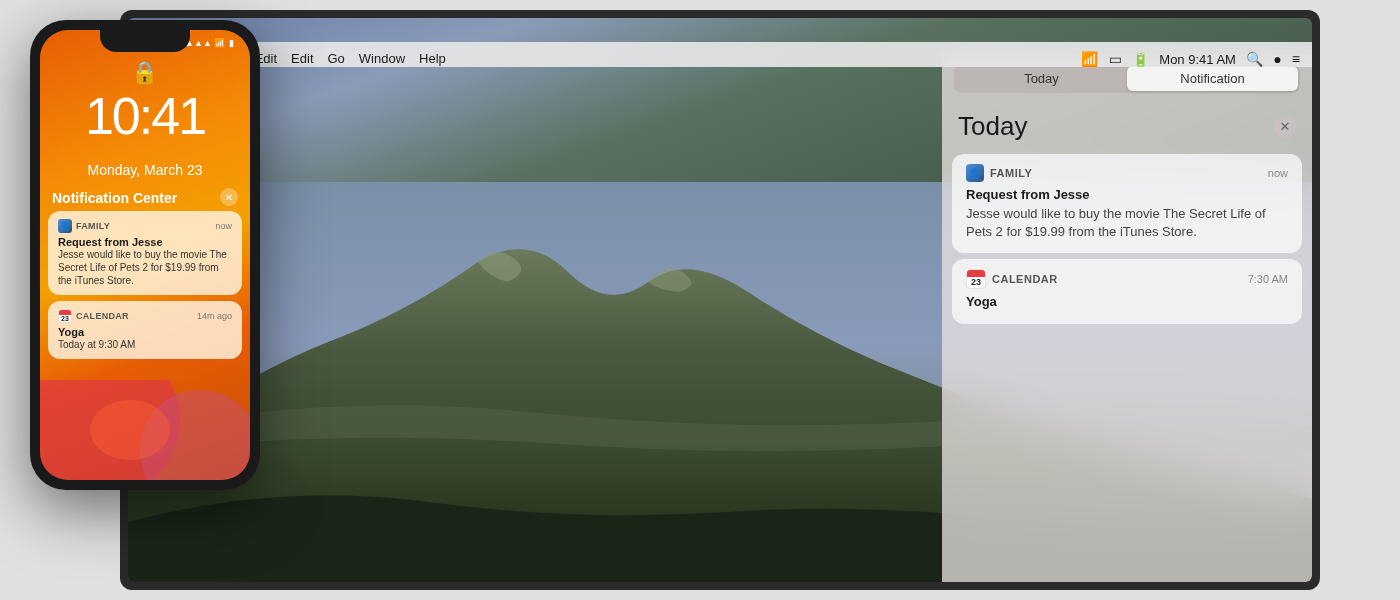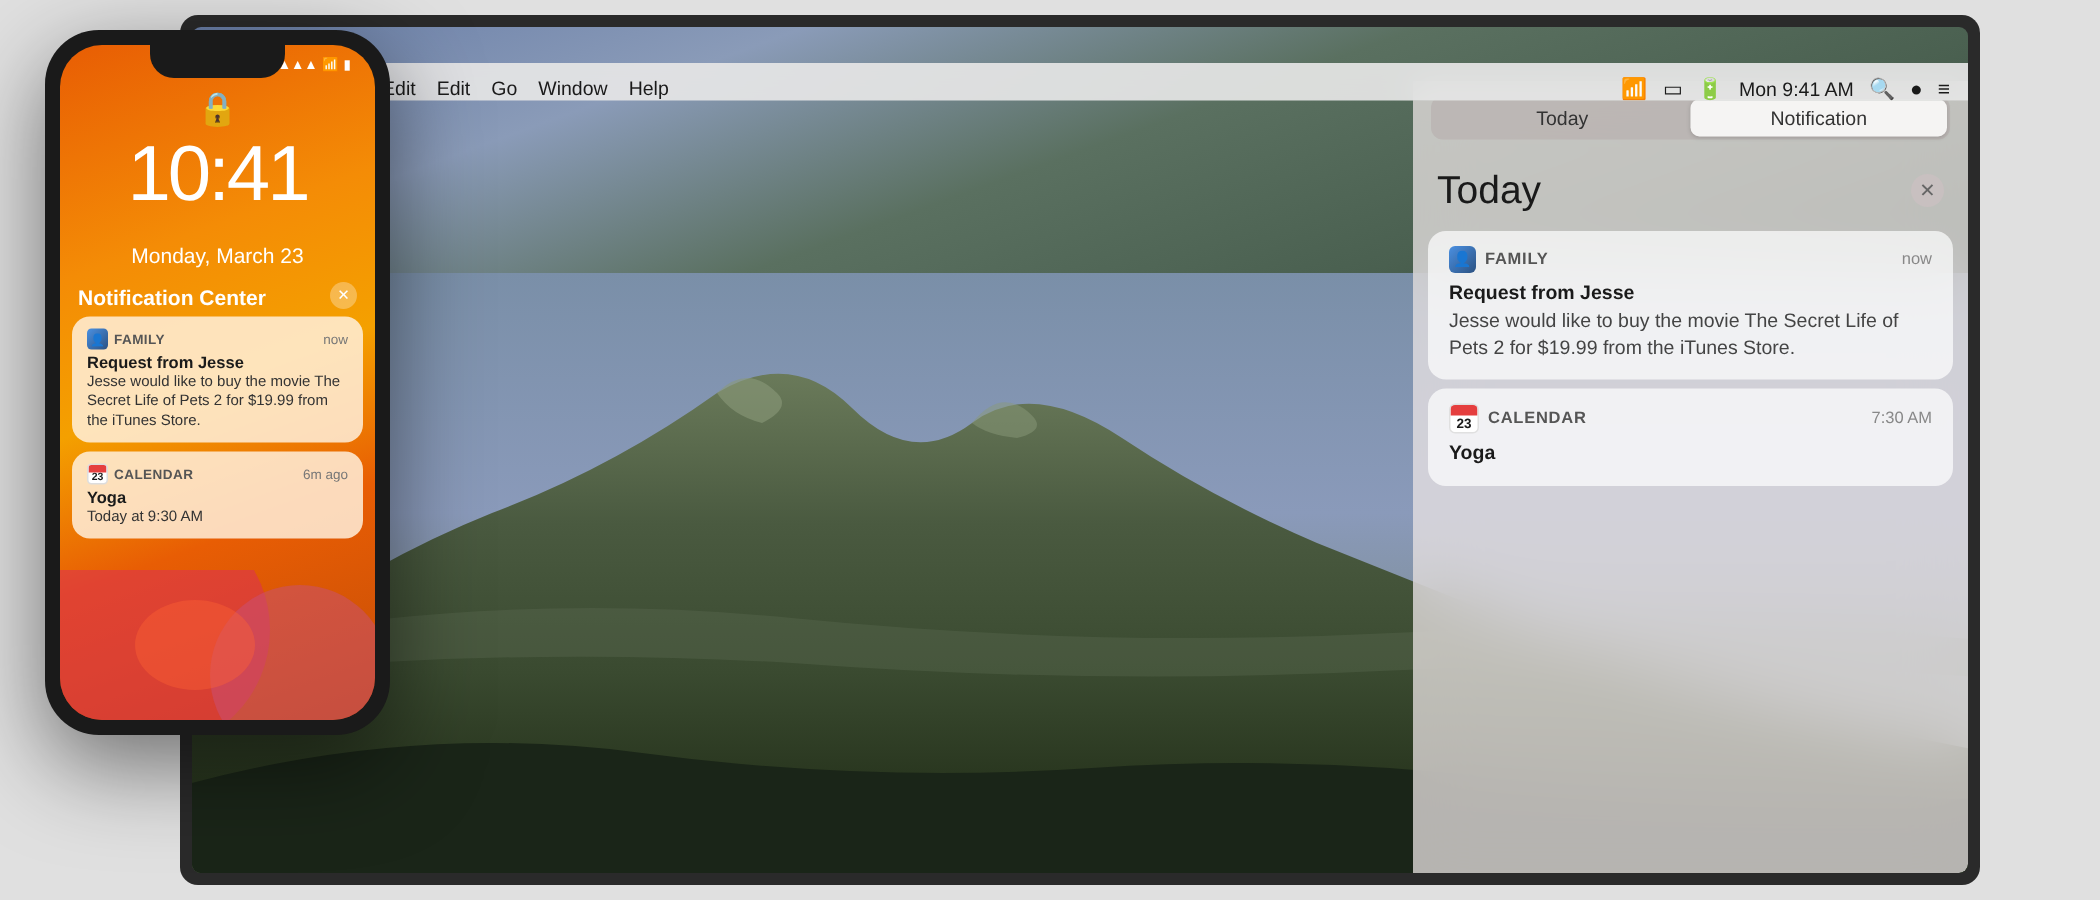--- a/index.html
+++ b/index.html
@@ -676,21 +676,21 @@
 
       <div class="iphone-cal-card">
         <div class="iphone-cal-header">
           <div class="iphone-cal-app">
             <div class="iphone-cal-icon">
               <div class="iphone-cal-top"></div>
               <span class="iphone-cal-num">23</span>
             </div>
             <span class="iphone-app-name">CALENDAR</span>
           </div>
-          <span class="iphone-card-time">6m ago</span>
+          <span class="iphone-card-time">14m ago</span>
         </div>
         <div class="iphone-card-title">Yoga</div>
         <div class="iphone-card-body">Today at 9:30 AM</div>
       </div>
     </div>
 
     <div class="iphone-bottom-decoration">
       <div class="wave1"></div>
       <div class="wave2"></div>
       <div class="wave3"></div>

